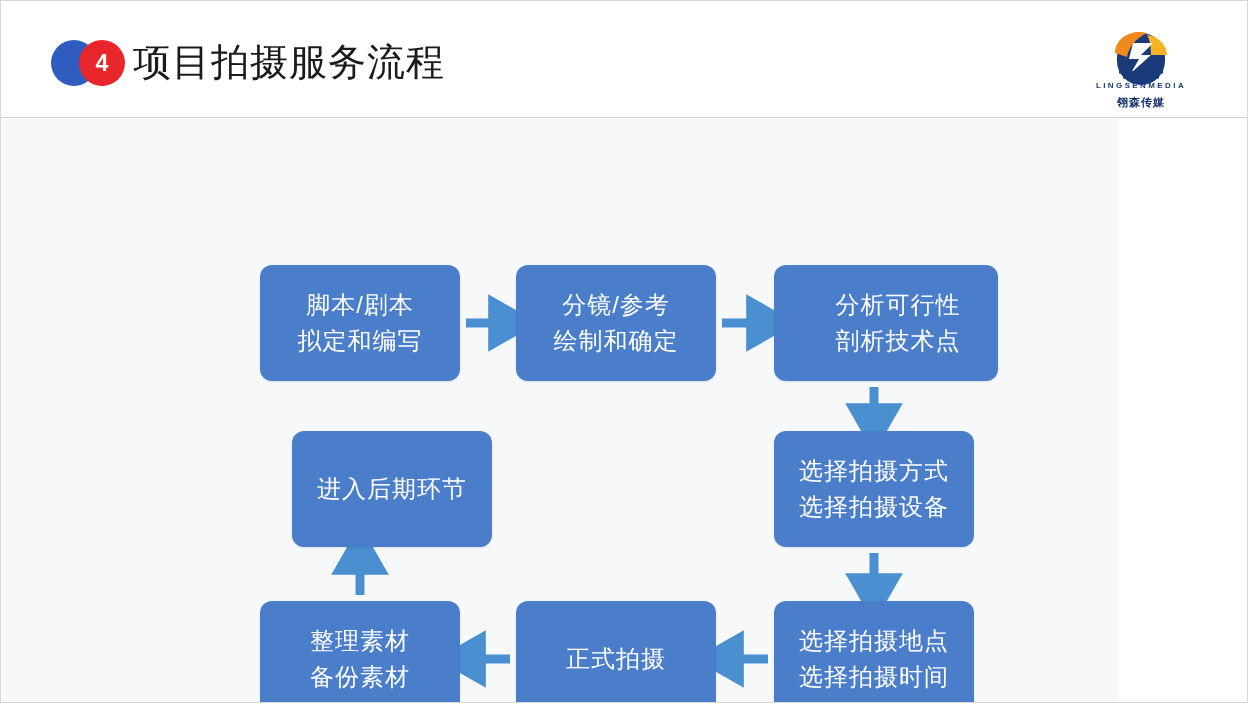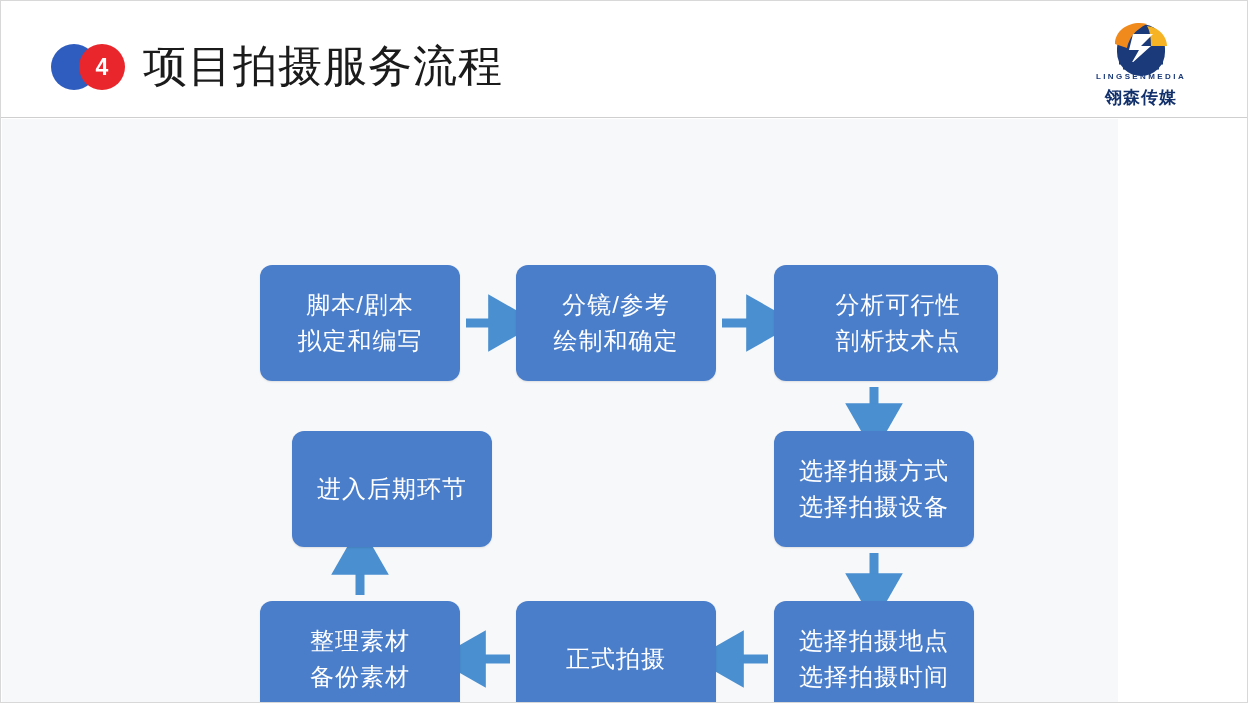--- a/index.html
+++ b/index.html
@@ -71,32 +71,32 @@
     top: 0;
     width: 46px;
     height: 46px;
     line-height: 46px;
     text-align: center;
     color: #ffffff;
     font-size: 23px;
     font-weight: bold;
   }
   .slide-title {
-    font-size: 44px;
+    font-size: 38px;
     color: #1b1b1b;
     letter-spacing: 1px;
-    margin-left: 14px;
+    margin-left: 4px;
     white-space: nowrap;
   }
 
   
   .logo {
     position: absolute;
     right: 40px;
-    top: 17px;
+    top: 26px;
     width: 132px;
     height: 92px;
   }
   .logo-mark {
     position: absolute;
     left: 32px;
     top: 0;
     width: 68px;
     height: 64px;
   }
@@ -110,21 +110,21 @@
     letter-spacing: 2.4px;
     color: #1b3a7a;
     font-weight: bold;
   }
   .logo-cn {
     position: absolute;
     left: 0;
     top: 68px;
     width: 132px;
     text-align: center;
-    font-size: 17px;
+    font-size: 11px;
     font-weight: bold;
     color: #12306b;
     letter-spacing: 1px;
   }
 
   
   .canvas {
     position: absolute;
     left: 1px;
     top: 118px;

